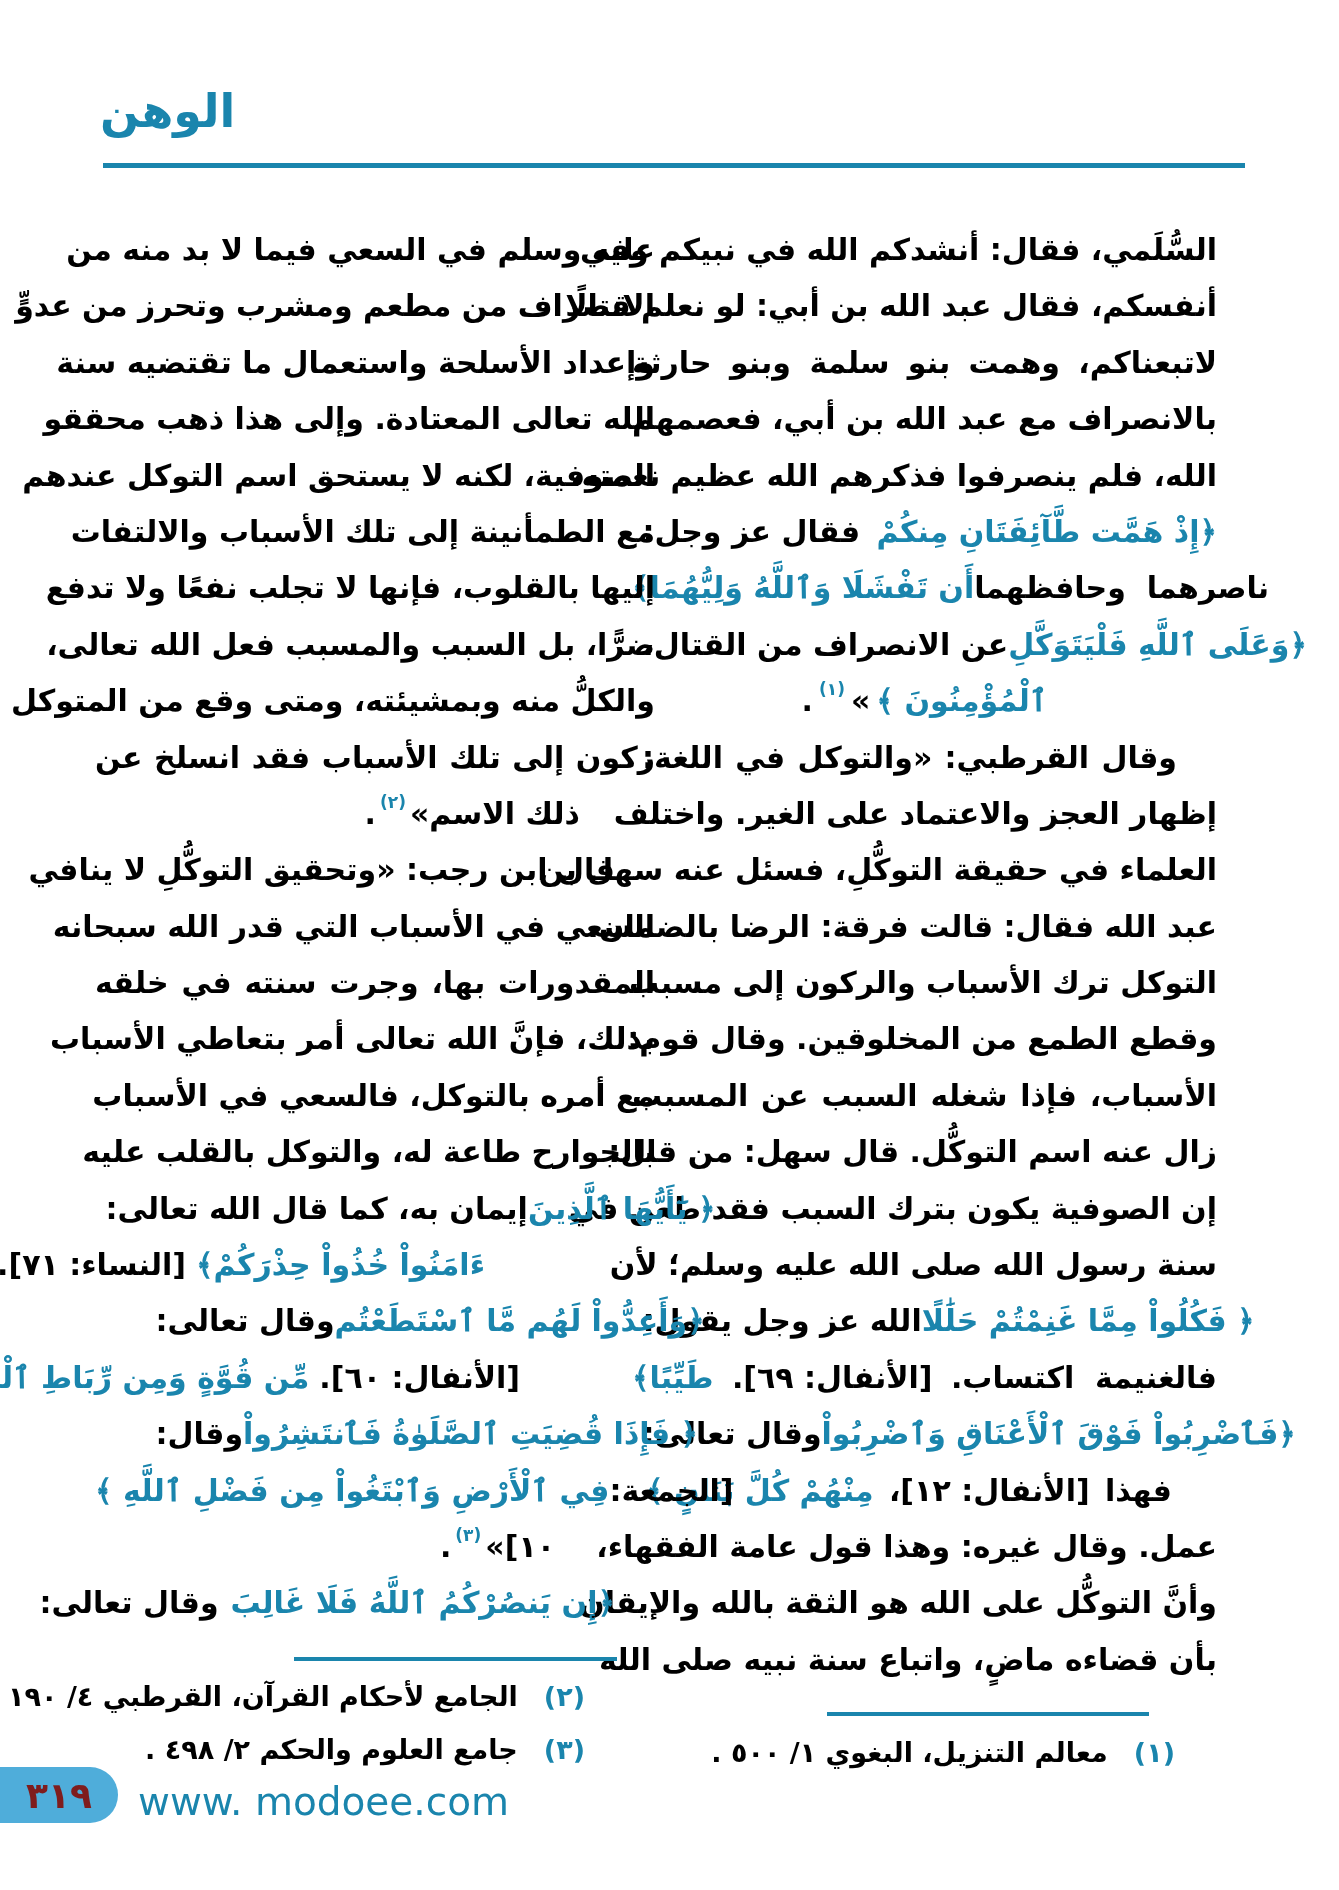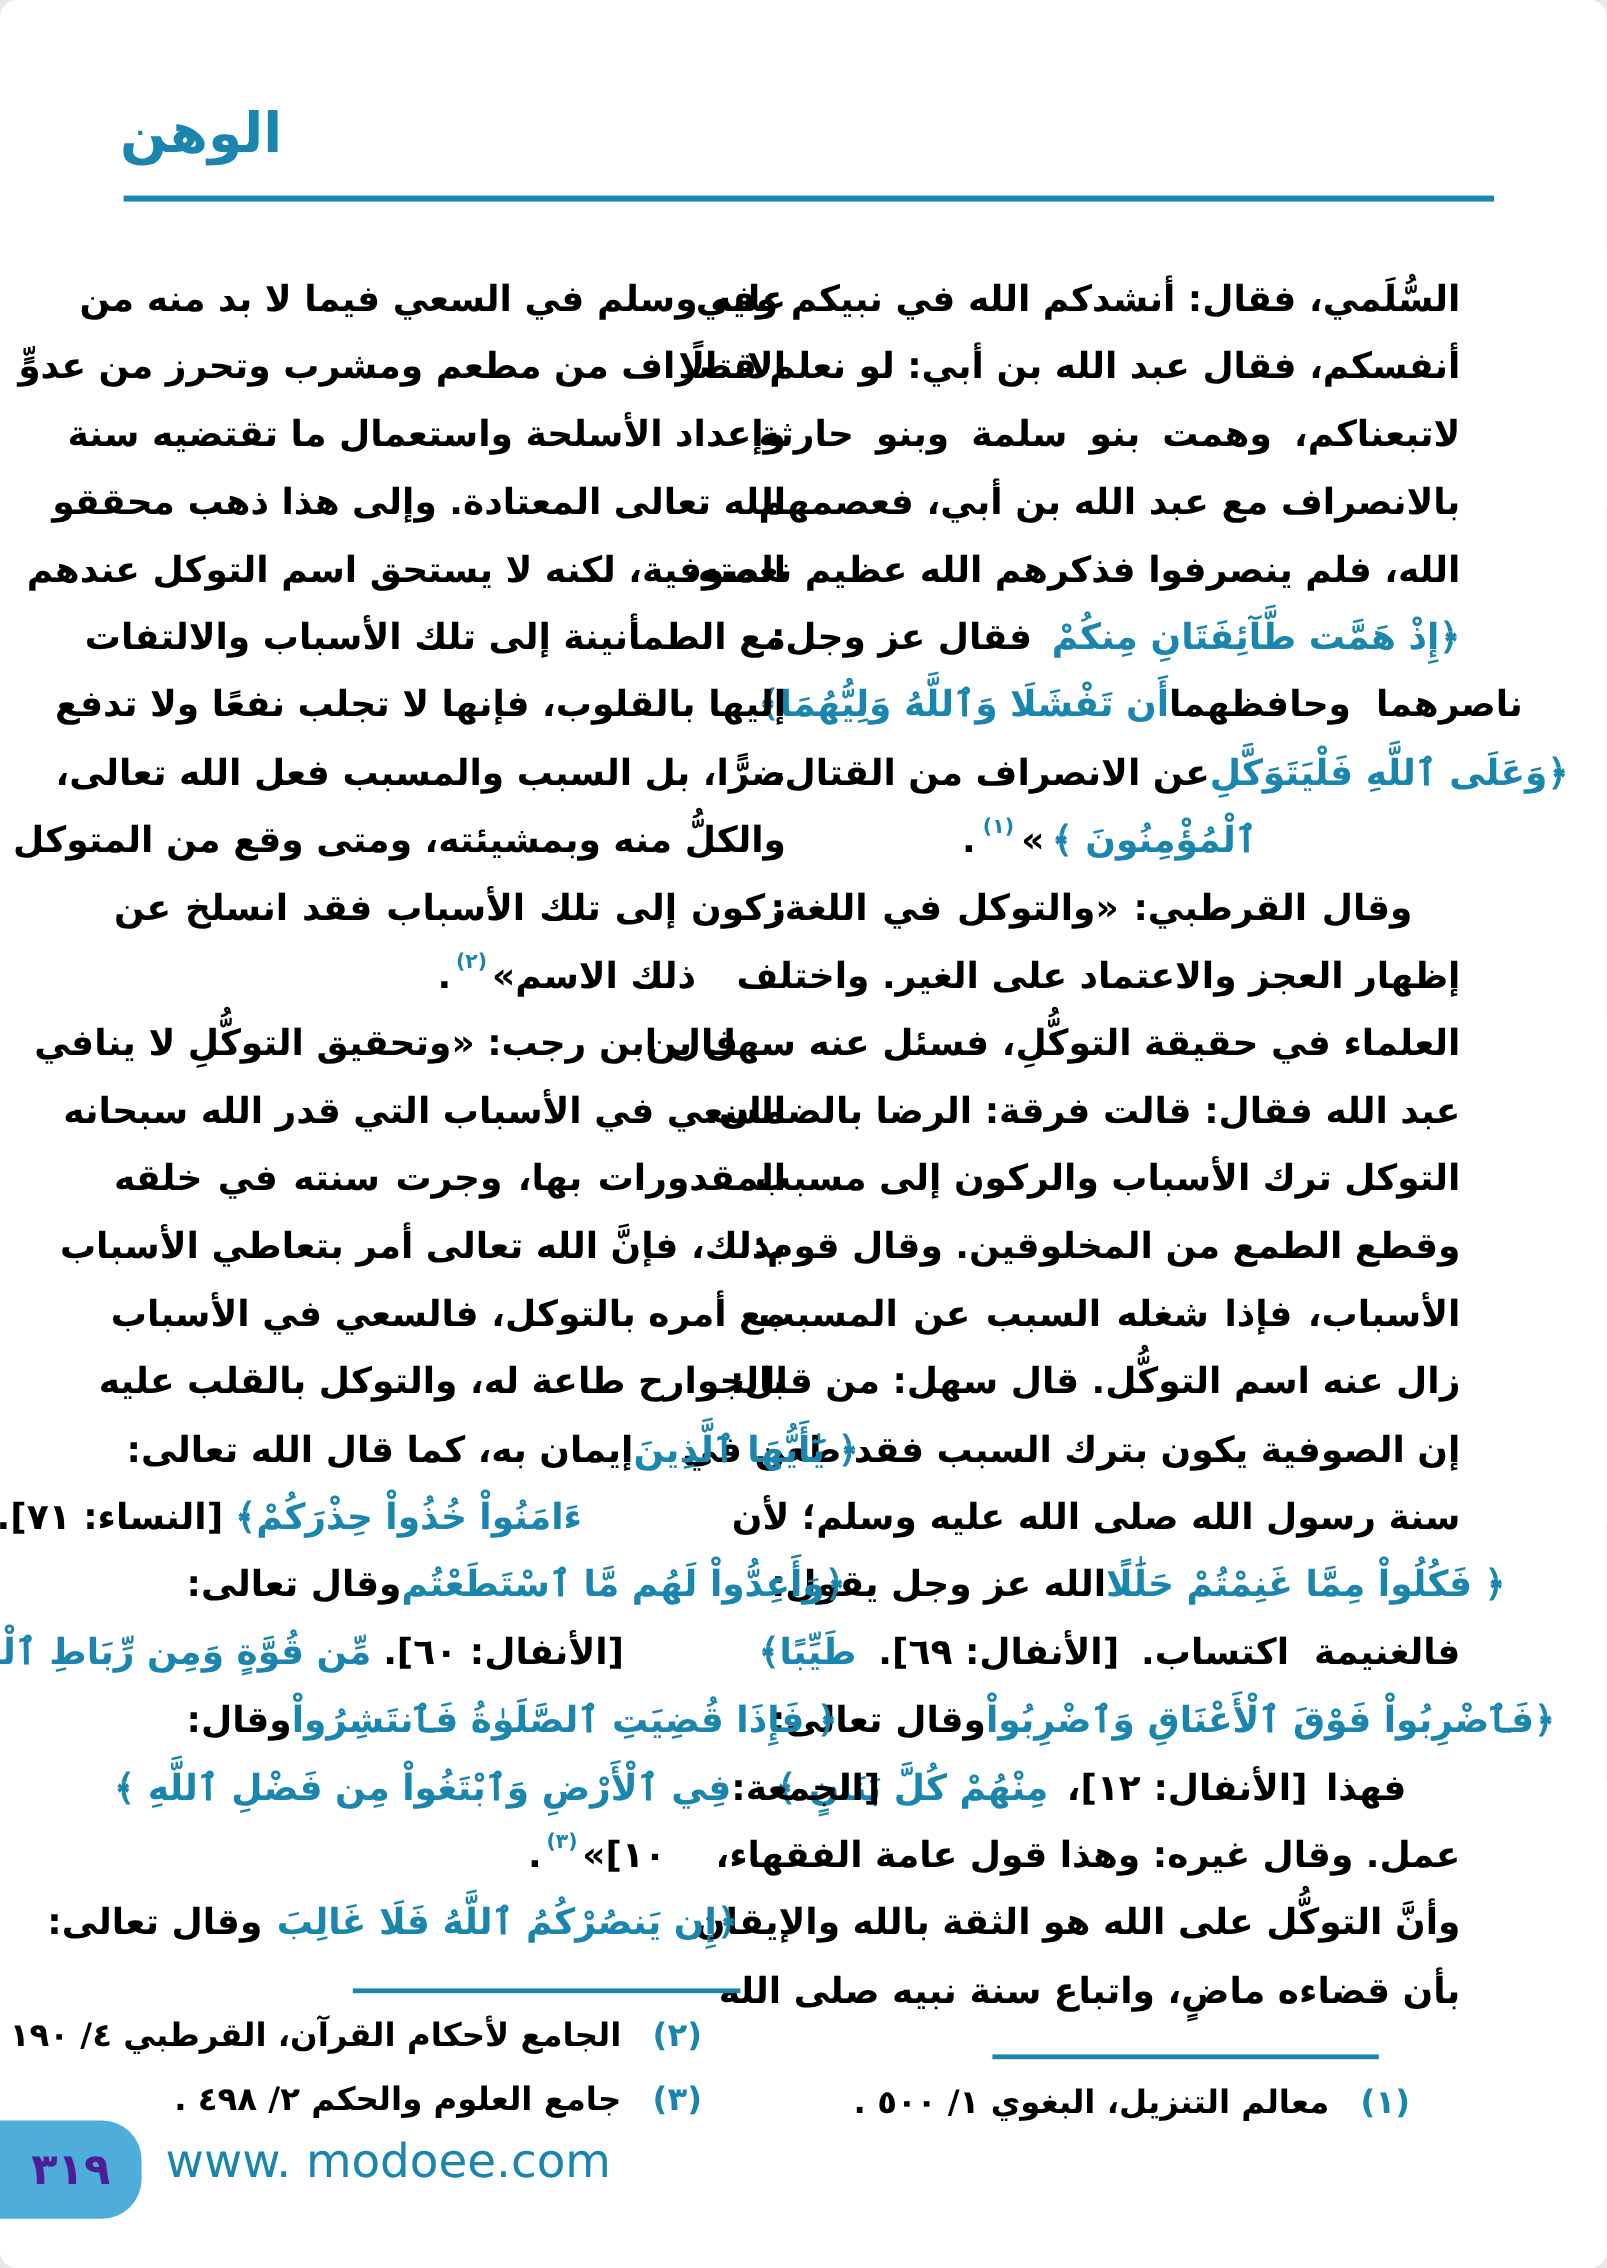--- a/index.html
+++ b/index.html
@@ -1,18 +1,18 @@
 <!DOCTYPE html>
 <html lang="ar" style="--accent: #1a85ad; --badge: #4fadda;"><head>
 <meta charset="utf-8">
 <style>
   :root { --accent:#1a85ad; --badge:#4fadda; }
   html,body{margin:0;padding:0;background:#e8e8e8;}
   .page{position:relative;width:1339px;height:1890px;background:#ffffff;
-        font-family:"DejaVu Sans",sans-serif;overflow:hidden;margin:0 auto;border-radius:14px;}
+        font-family:"DejaVu Sans",sans-serif;overflow:hidden;margin:0 auto;}
   .title{position:absolute;left:100px;top:84px;color:var(--accent);
          font-size:46px;font-weight:bold;direction:rtl;}
   .rule{position:absolute;left:103px;top:163px;width:1142px;height:5px;background:var(--accent);}
   .col{position:absolute;top:222px;}
   .col-right{left:632px;width:585px;}
   .col-left{left:95px;width:560px;}
   .line{display:flex;align-items:baseline;direction:ltr;height:56.4px;line-height:56.4px;
         font-size:30px;font-weight:bold;color:#000;}
   .line.j{justify-content:space-between;}
   .line.r{justify-content:flex-end;}
@@ -25,22 +25,22 @@
   .fnsep{position:absolute;height:4px;background:var(--accent);}
   .fnsep-left{left:294px;top:1657px;width:323px;}
   .fnsep-right{left:827px;top:1712px;width:322px;}
   .fnblock{position:absolute;}
   .fn-left{left:95px;width:560px;top:1670px;}
   .fn-right{left:660px;width:585px;top:1726px;}
   .fnline{display:flex;direction:ltr;justify-content:flex-end;align-items:baseline;gap:26px;
           height:53px;line-height:53px;font-size:27px;font-weight:bold;padding-right:70px;color:#000;}
   .fnline .run{line-height:53px;}
   .fnn{color:var(--accent);}
-  .badge{position:absolute;left:0;top:1767px;width:118px;height:82px;background:var(--badge);
-         border-radius:0 33px 33px 0;color:#4c1d95;display:flex;align-items:center;
+  .badge{position:absolute;left:0;top:1767px;width:118px;height:56px;background:var(--badge);
+         border-radius:0 33px 33px 0;color:#7f1d1d;display:flex;align-items:center;
          justify-content:center;font-size:36px;font-weight:bold;}
   .website{position:absolute;left:138px;top:1779px;font-size:39px;color:var(--accent);
            direction:ltr;font-weight:normal;}
 </style>
 </head>
 <body>
 
 <div class="page">
   <div class="title">الوهن</div>
   <div class="rule"></div>

